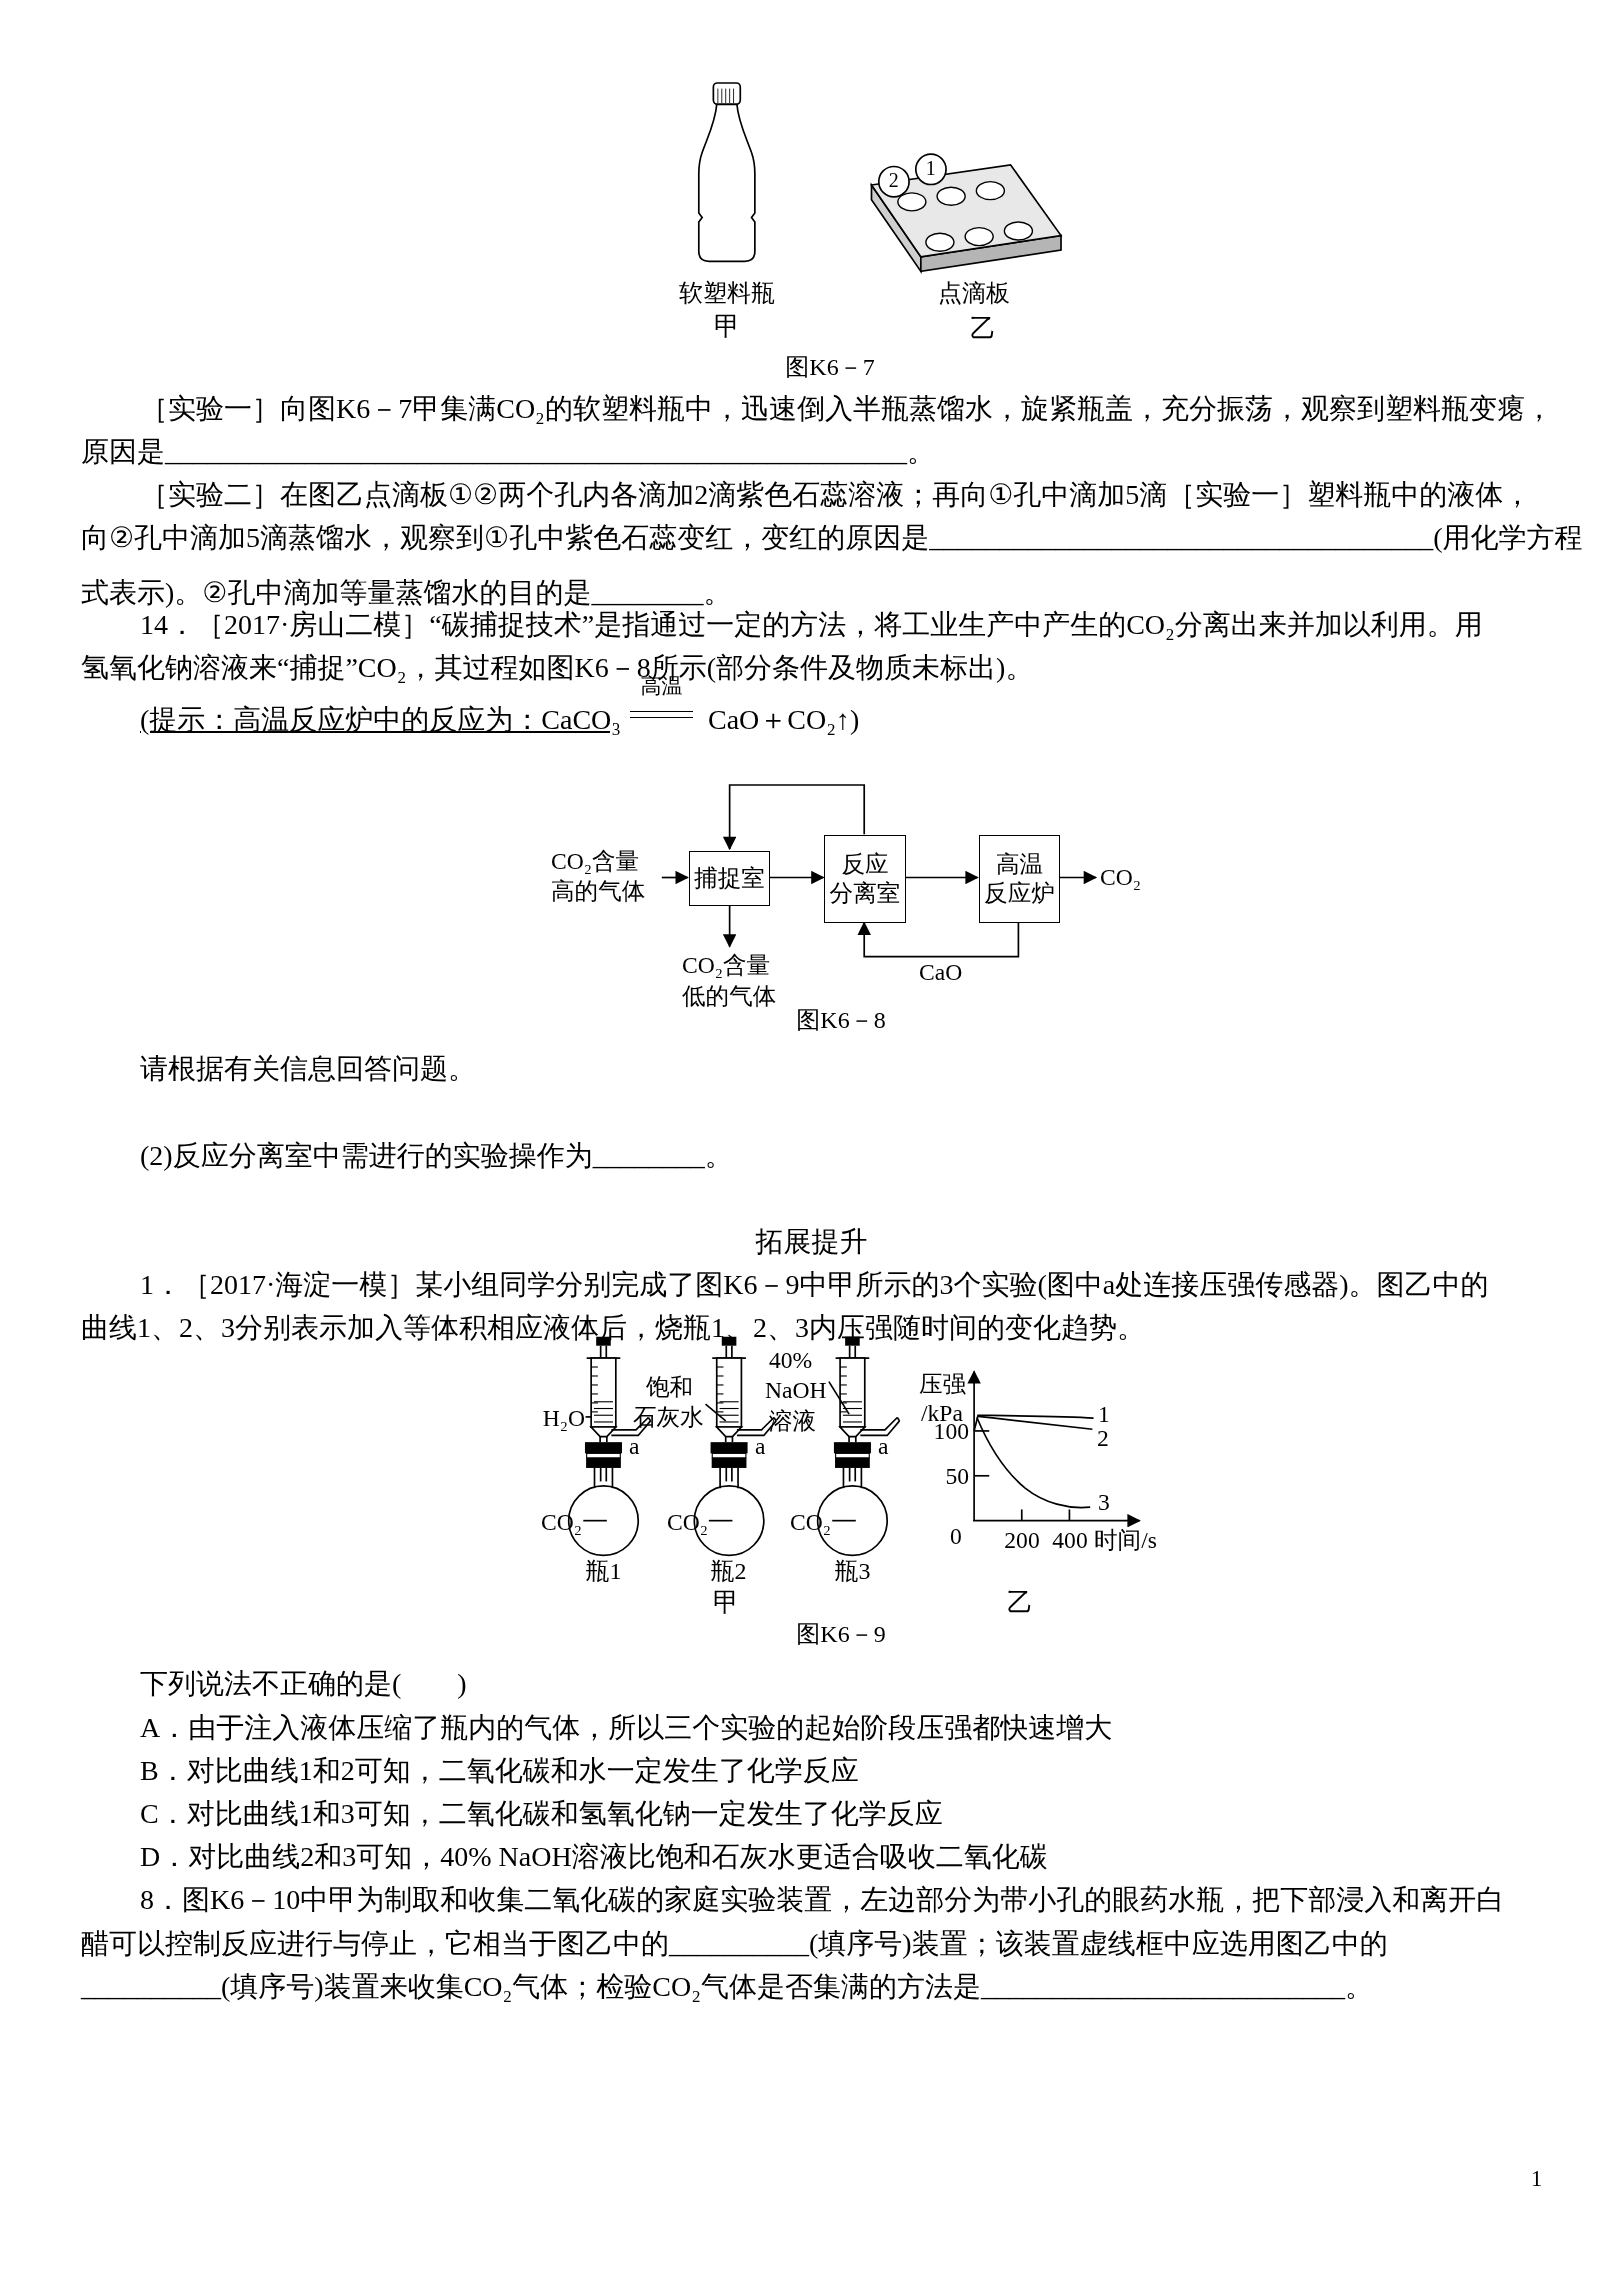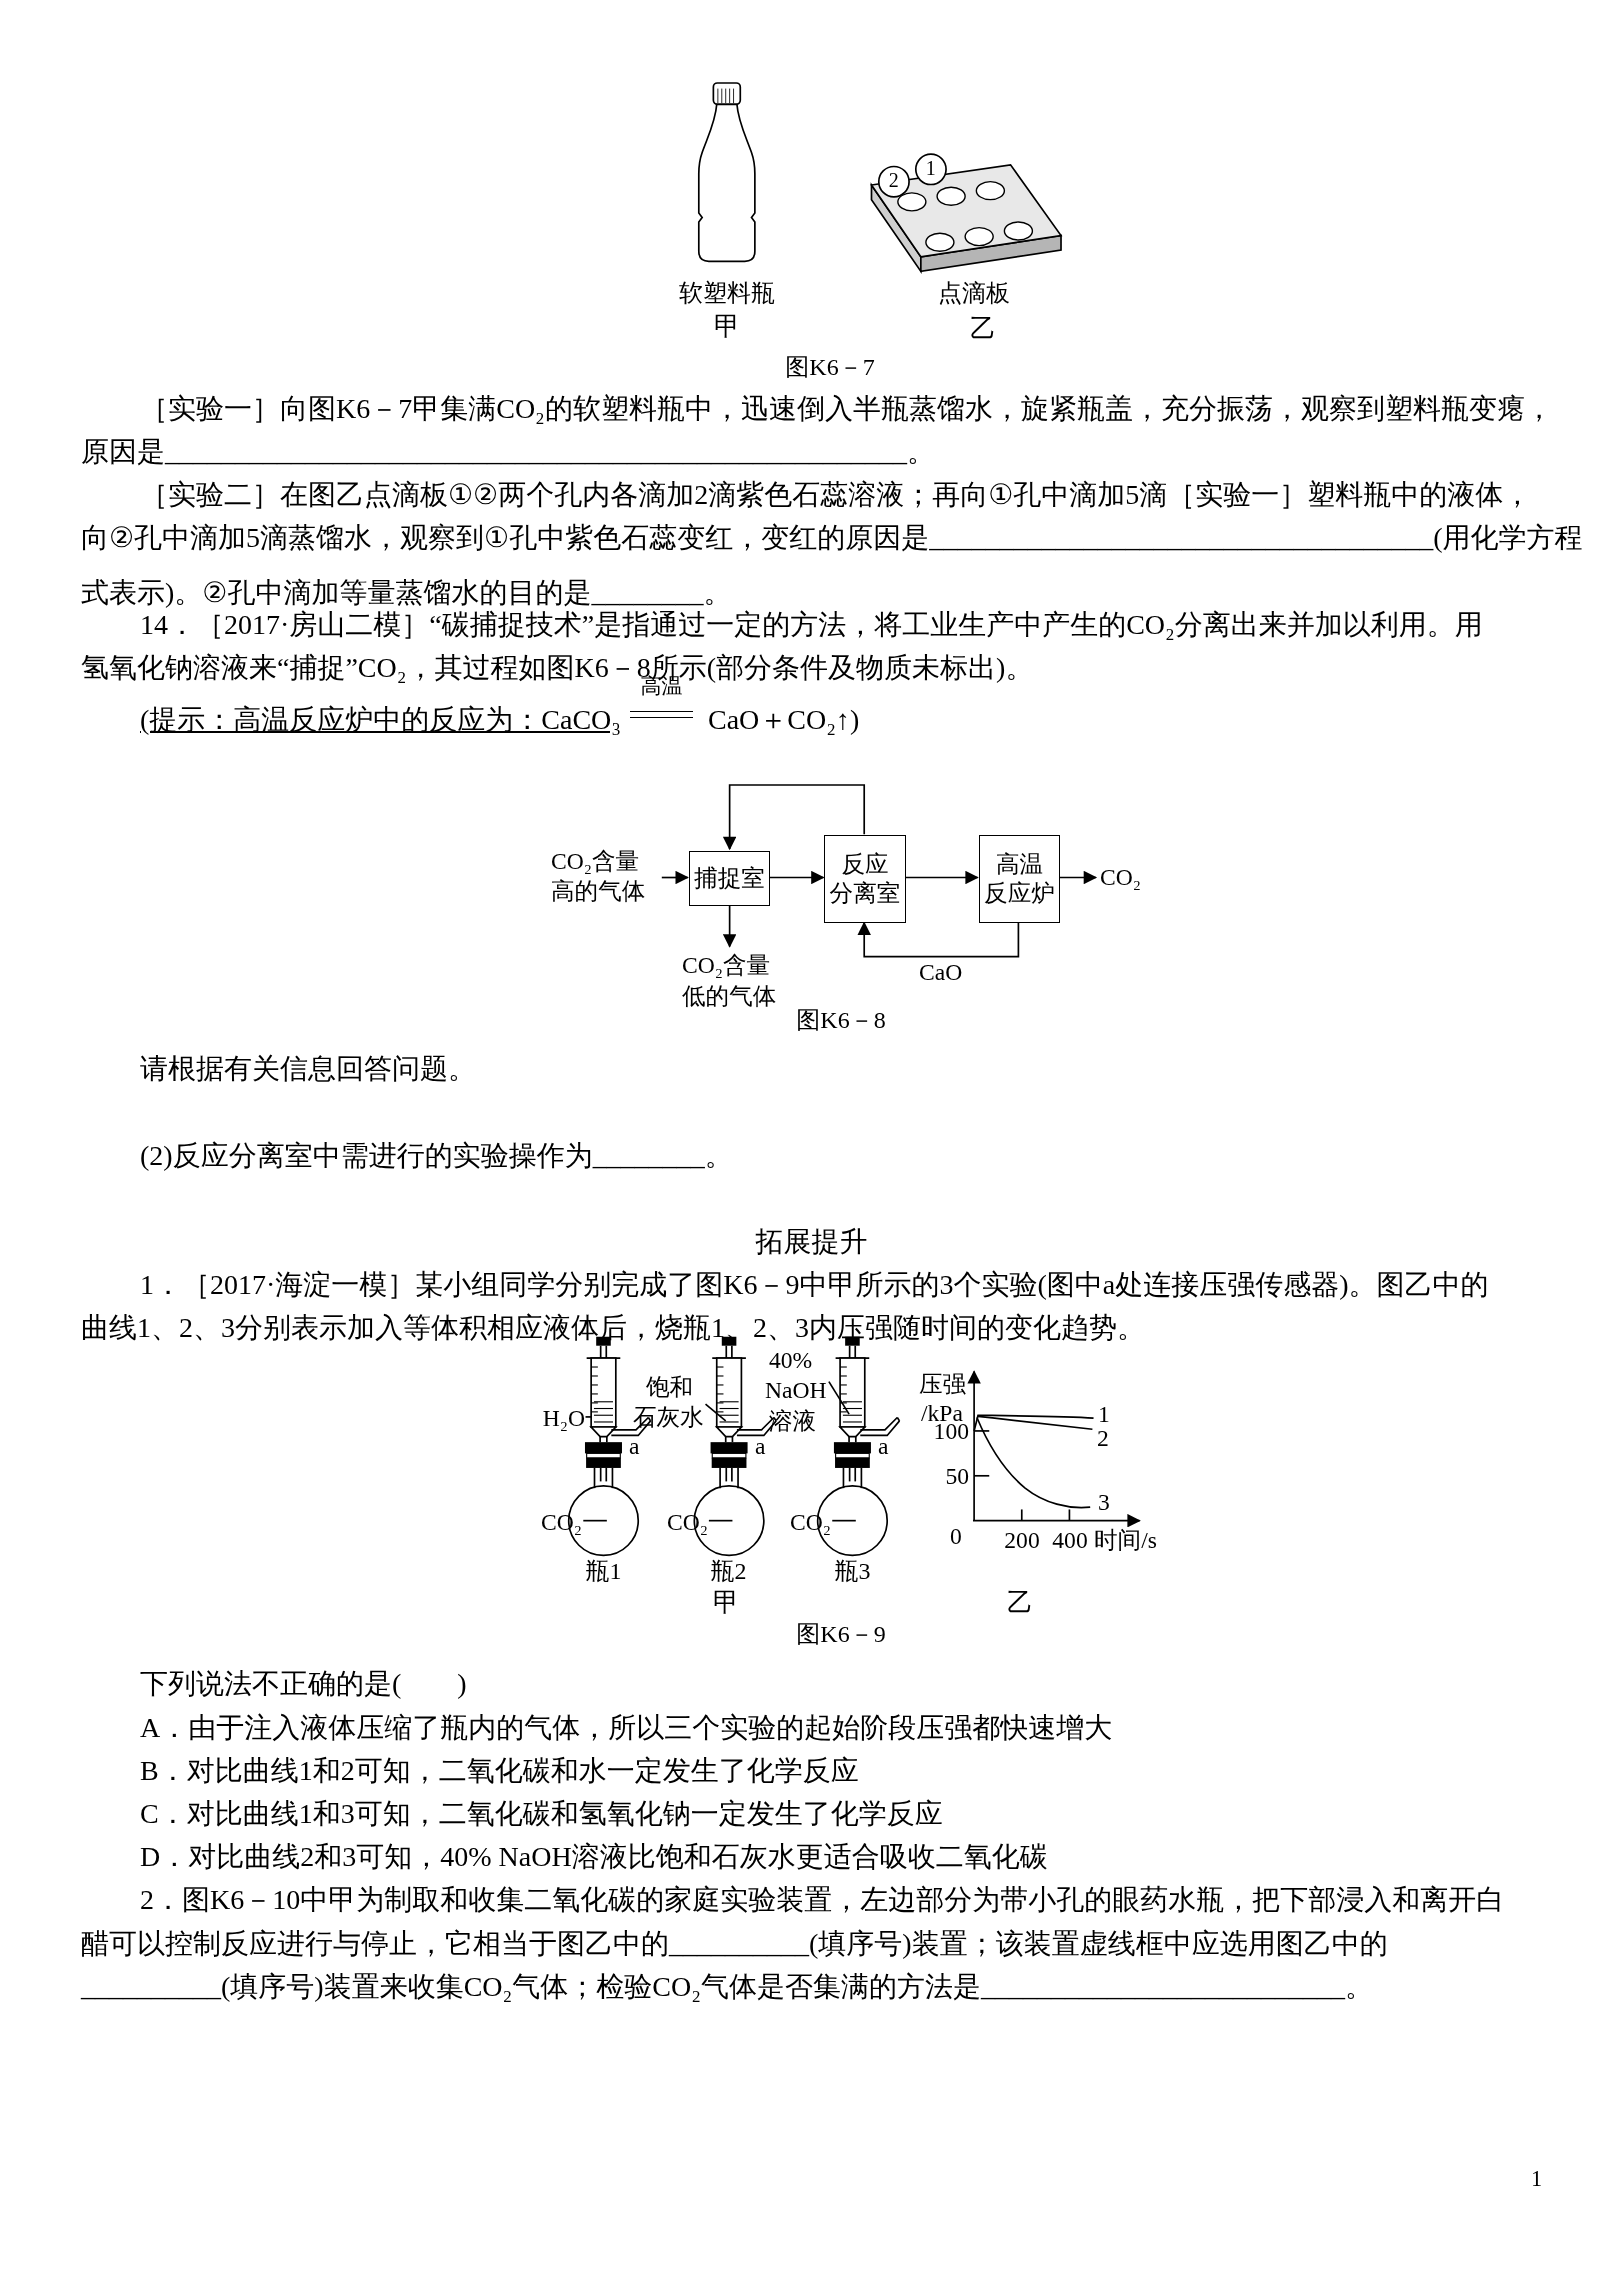--- a/index.html
+++ b/index.html
@@ -209,20 +209,20 @@
   <div class="t fs42" style="left:1094px;top:1527px;">时间/s</div>
   <div class="t fs42" style="left:1098px;top:1401px;">1</div>
   <div class="t fs42" style="left:1097px;top:1425px;">2</div>
   <div class="t fs42" style="left:1098px;top:1489px;">3</div>
 
   <div class="t" style="left:140px;top:1668px;">下列说法不正确的是(　　)</div>
   <div class="t" style="left:140px;top:1712px;">A．由于注入液体压缩了瓶内的气体，所以三个实验的起始阶段压强都快速增大</div>
   <div class="t" style="left:140px;top:1755px;">B．对比曲线1和2可知，二氧化碳和水一定发生了化学反应</div>
   <div class="t" style="left:140px;top:1798px;">C．对比曲线1和3可知，二氧化碳和氢氧化钠一定发生了化学反应</div>
   <div class="t" style="left:140px;top:1841px;">D．对比曲线2和3可知，40% NaOH溶液比饱和石灰水更适合吸收二氧化碳</div>
-  <div class="t" style="left:140px;top:1884px;">2．图K6－10中甲为制取和收集二氧化碳的家庭实验装置，左边部分为带小孔的眼药水瓶，把下部浸入和离开白</div>
+  <div class="t" style="left:140px;top:1884px;">8．图K6－10中甲为制取和收集二氧化碳的家庭实验装置，左边部分为带小孔的眼药水瓶，把下部浸入和离开白</div>
   <div class="t" style="left:81px;top:1971px;">__________(填序号)装置来收集CO₂气体；检验CO₂气体是否集满的方法是__________________________。</div>
   <div class="t" style="left:81px;top:1928px;">醋可以控制反应进行与停止，它相当于图乙中的__________(填序号)装置；该装置虚线框中应选用图乙中的</div>
 
   <div class="t fs40" style="left:1531px;top:2166px;">1</div>
 
 </div>
 
 
 </body></html>

